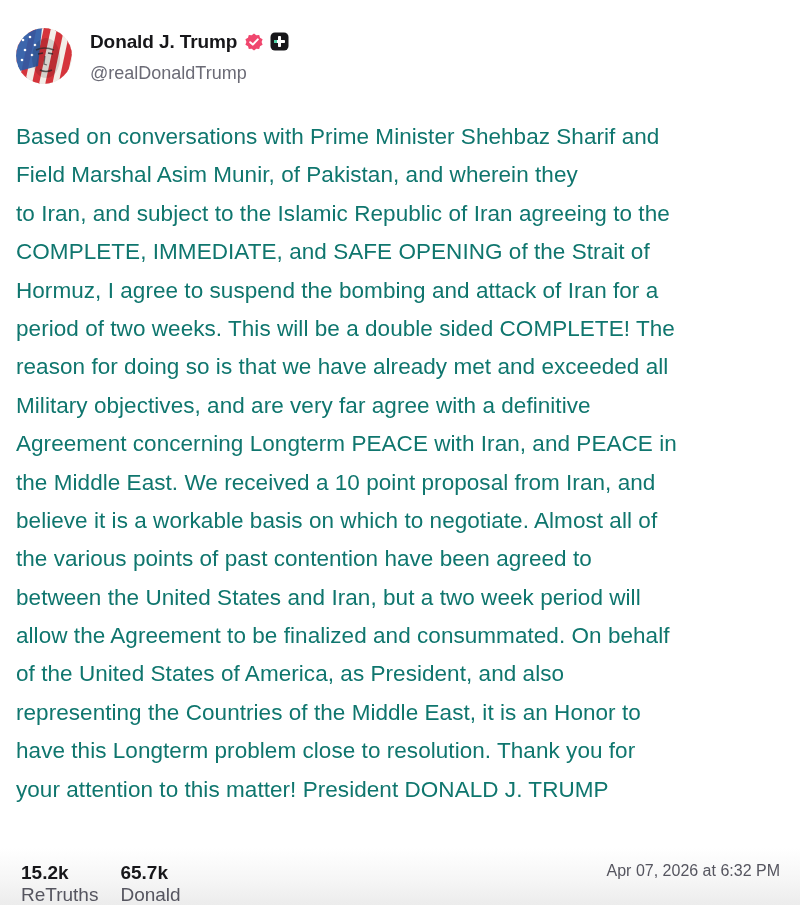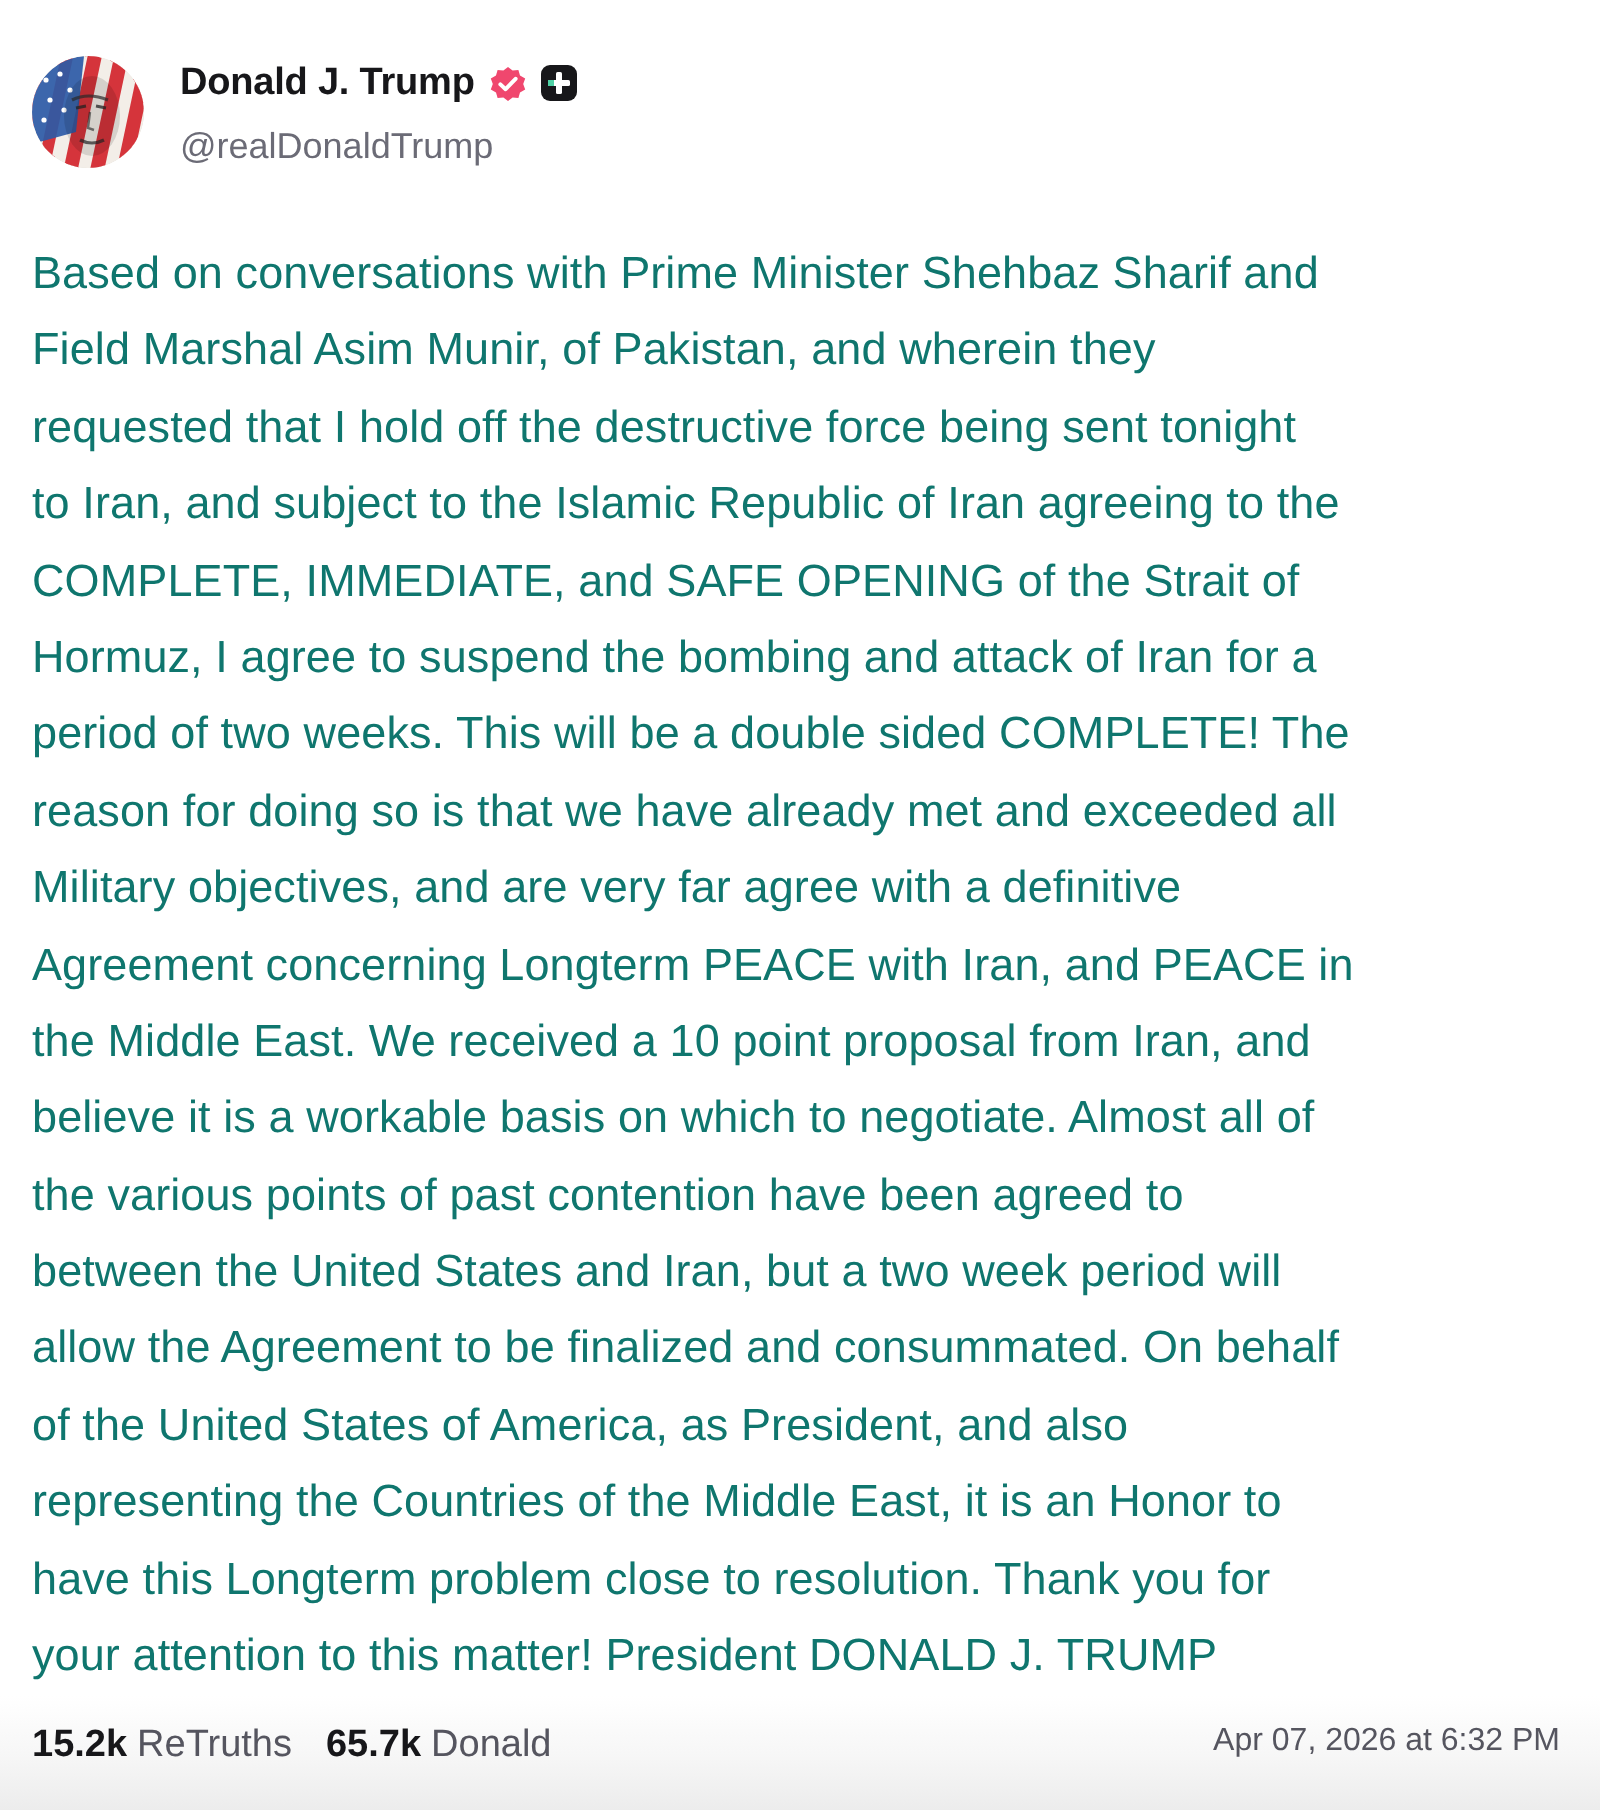--- a/index.html
+++ b/index.html
@@ -105,20 +105,21 @@
       left: 16px;
       top: 14px;
       font-size: 19px;
       display: flex;
       align-items: baseline;
     }
     .stat {
       display: flex;
       align-items: baseline;
       margin-right: 17px;
+      flex-direction: column;
     }
     .stat-count {
       font-weight: 700;
       color: #17171a;
     }
     .stat-label {
       margin-left: 5px;
       color: #55555f;
     }
     .timestamp {
@@ -186,21 +187,20 @@
           </svg>
         </span>
       </div>
       <span class="handle">@realDonaldTrump</span>
     </div>
   </div>
 
   <div class="post-body">
     <span class="line">Based on conversations with Prime Minister Shehbaz Sharif and</span>
     <span class="line">Field Marshal Asim Munir, of Pakistan, and wherein they</span>
-    <span class="line">requested that I hold off the destructive force being sent tonight</span>
     <span class="line">to Iran, and subject to the Islamic Republic of Iran agreeing to the</span>
     <span class="line">COMPLETE, IMMEDIATE, and SAFE OPENING of the Strait of</span>
     <span class="line">Hormuz, I agree to suspend the bombing and attack of Iran for a</span>
     <span class="line">period of two weeks. This will be a double sided COMPLETE! The</span>
     <span class="line">reason for doing so is that we have already met and exceeded all</span>
     <span class="line">Military objectives, and are very far agree with a definitive</span>
     <span class="line">Agreement concerning Longterm PEACE with Iran, and PEACE in</span>
     <span class="line">the Middle East. We received a 10 point proposal from Iran, and</span>
     <span class="line">believe it is a workable basis on which to negotiate. Almost all of</span>
     <span class="line">the various points of past contention have been agreed to</span>

